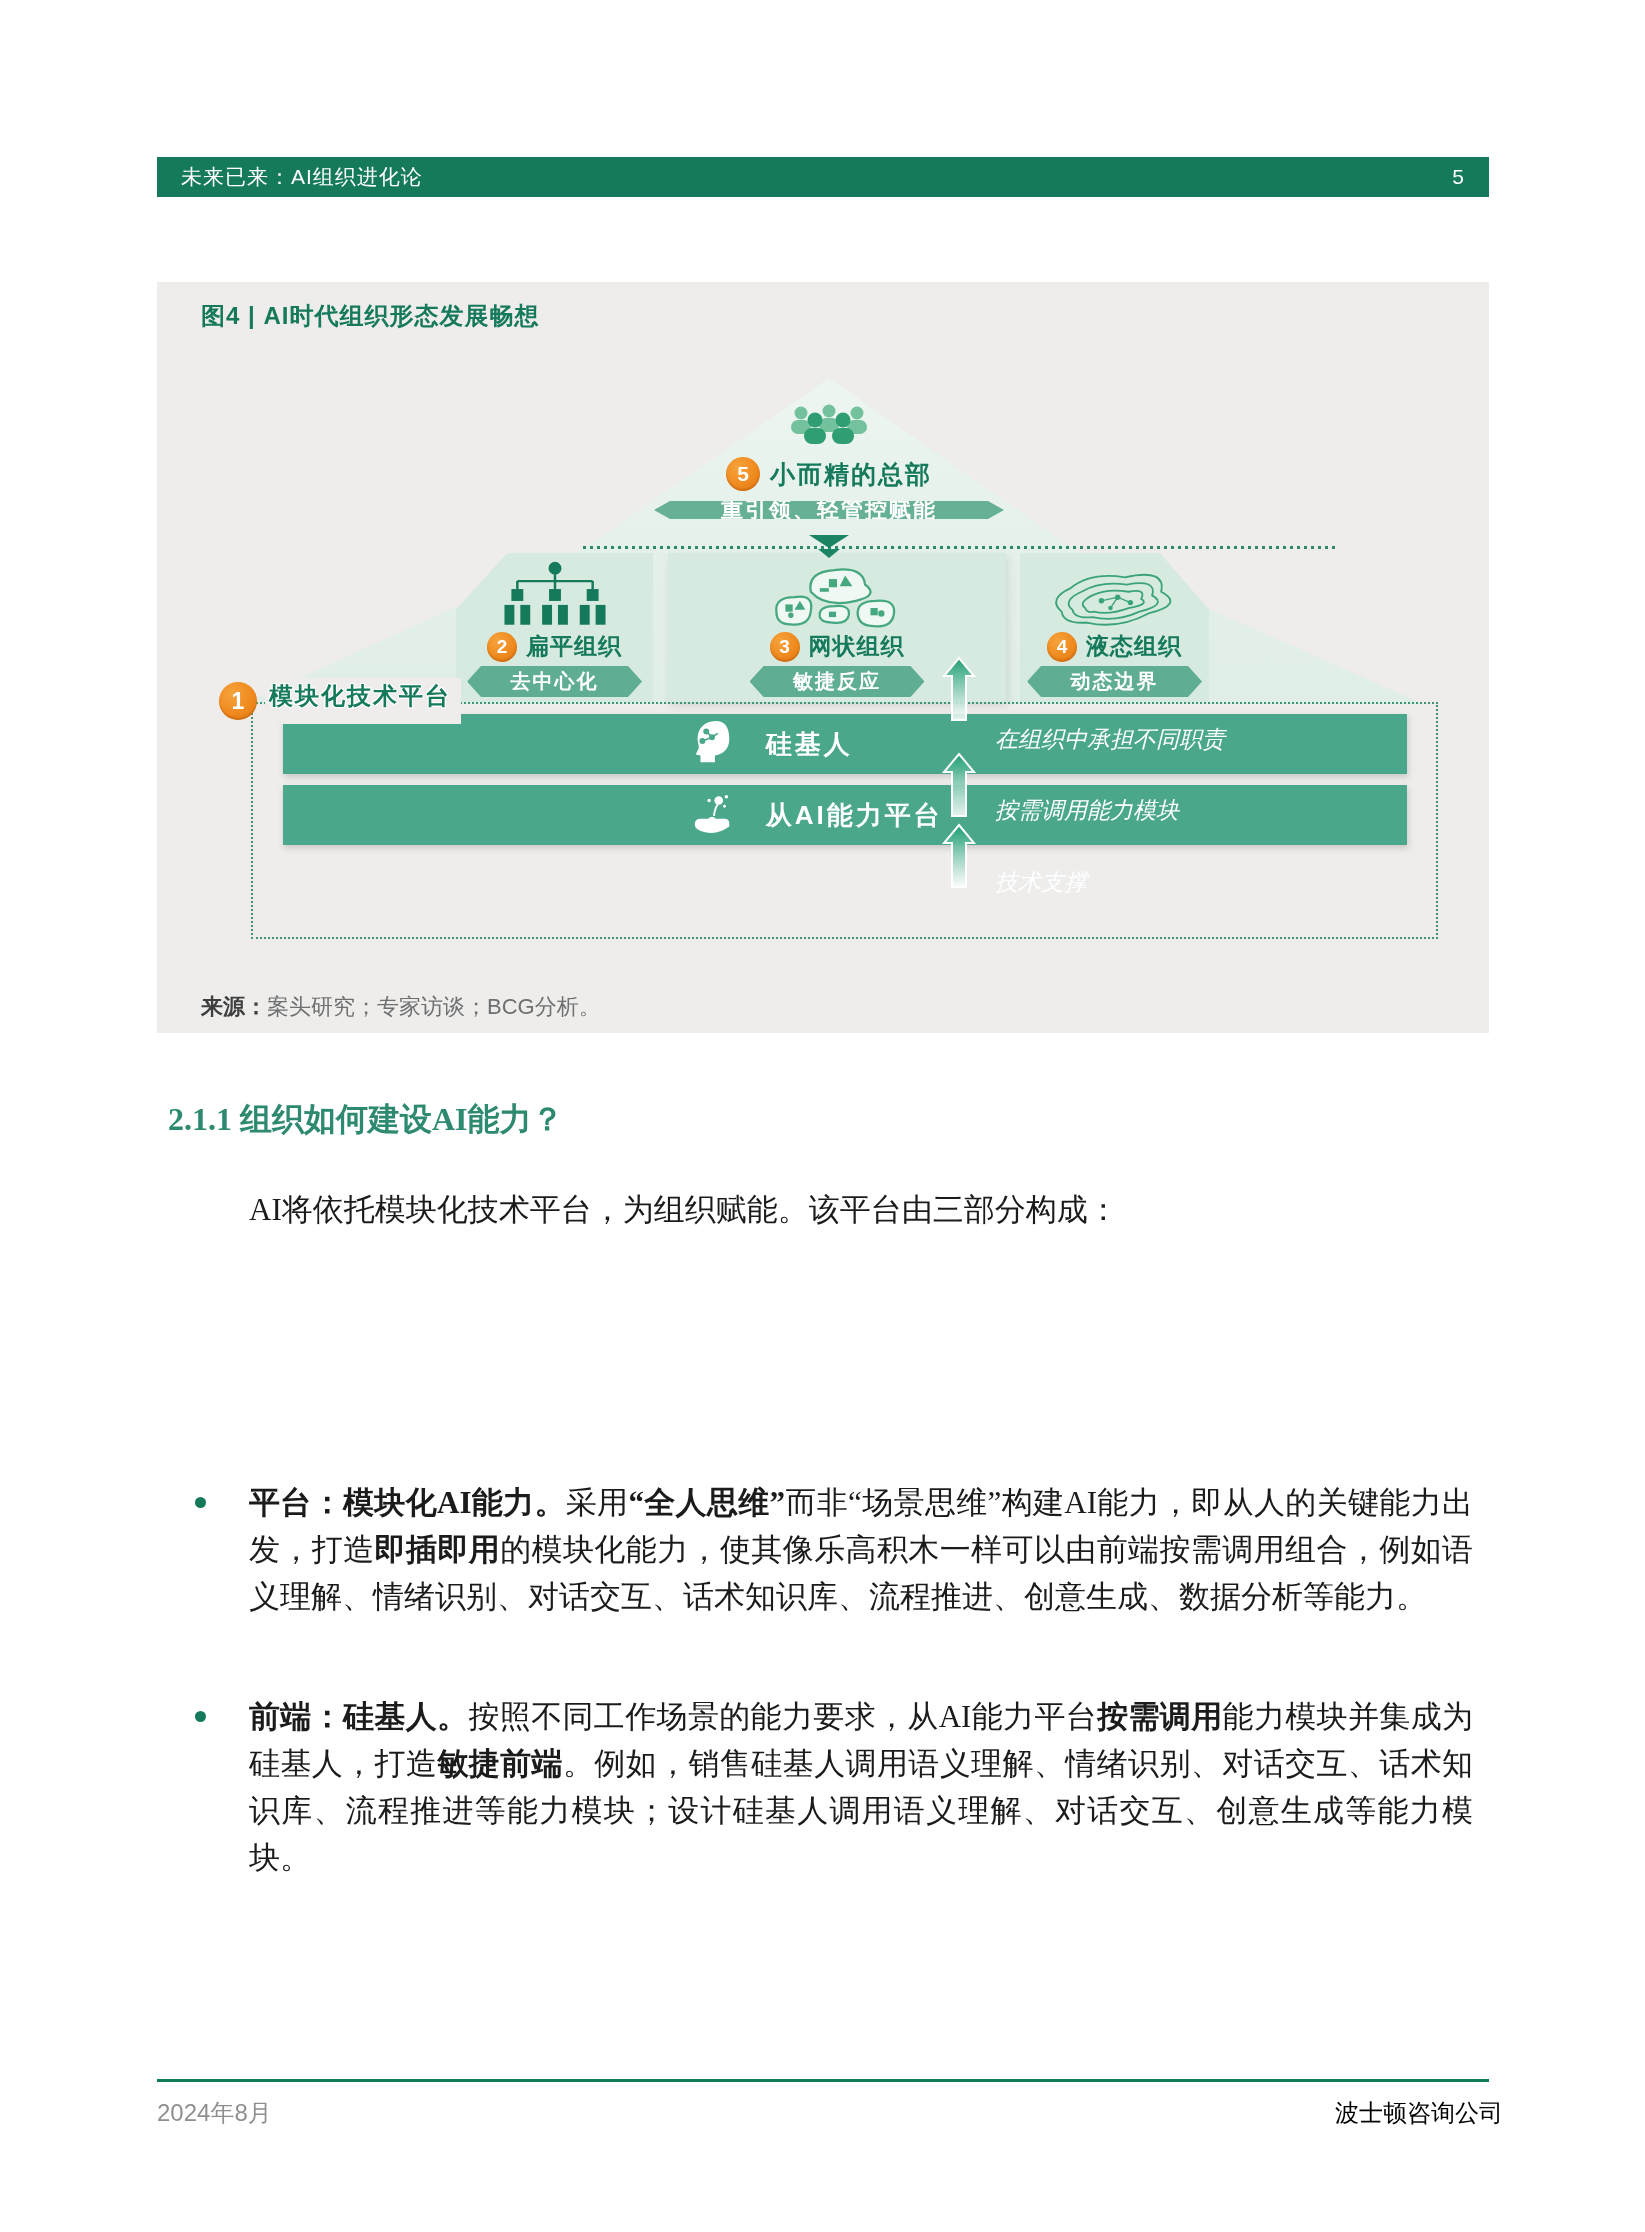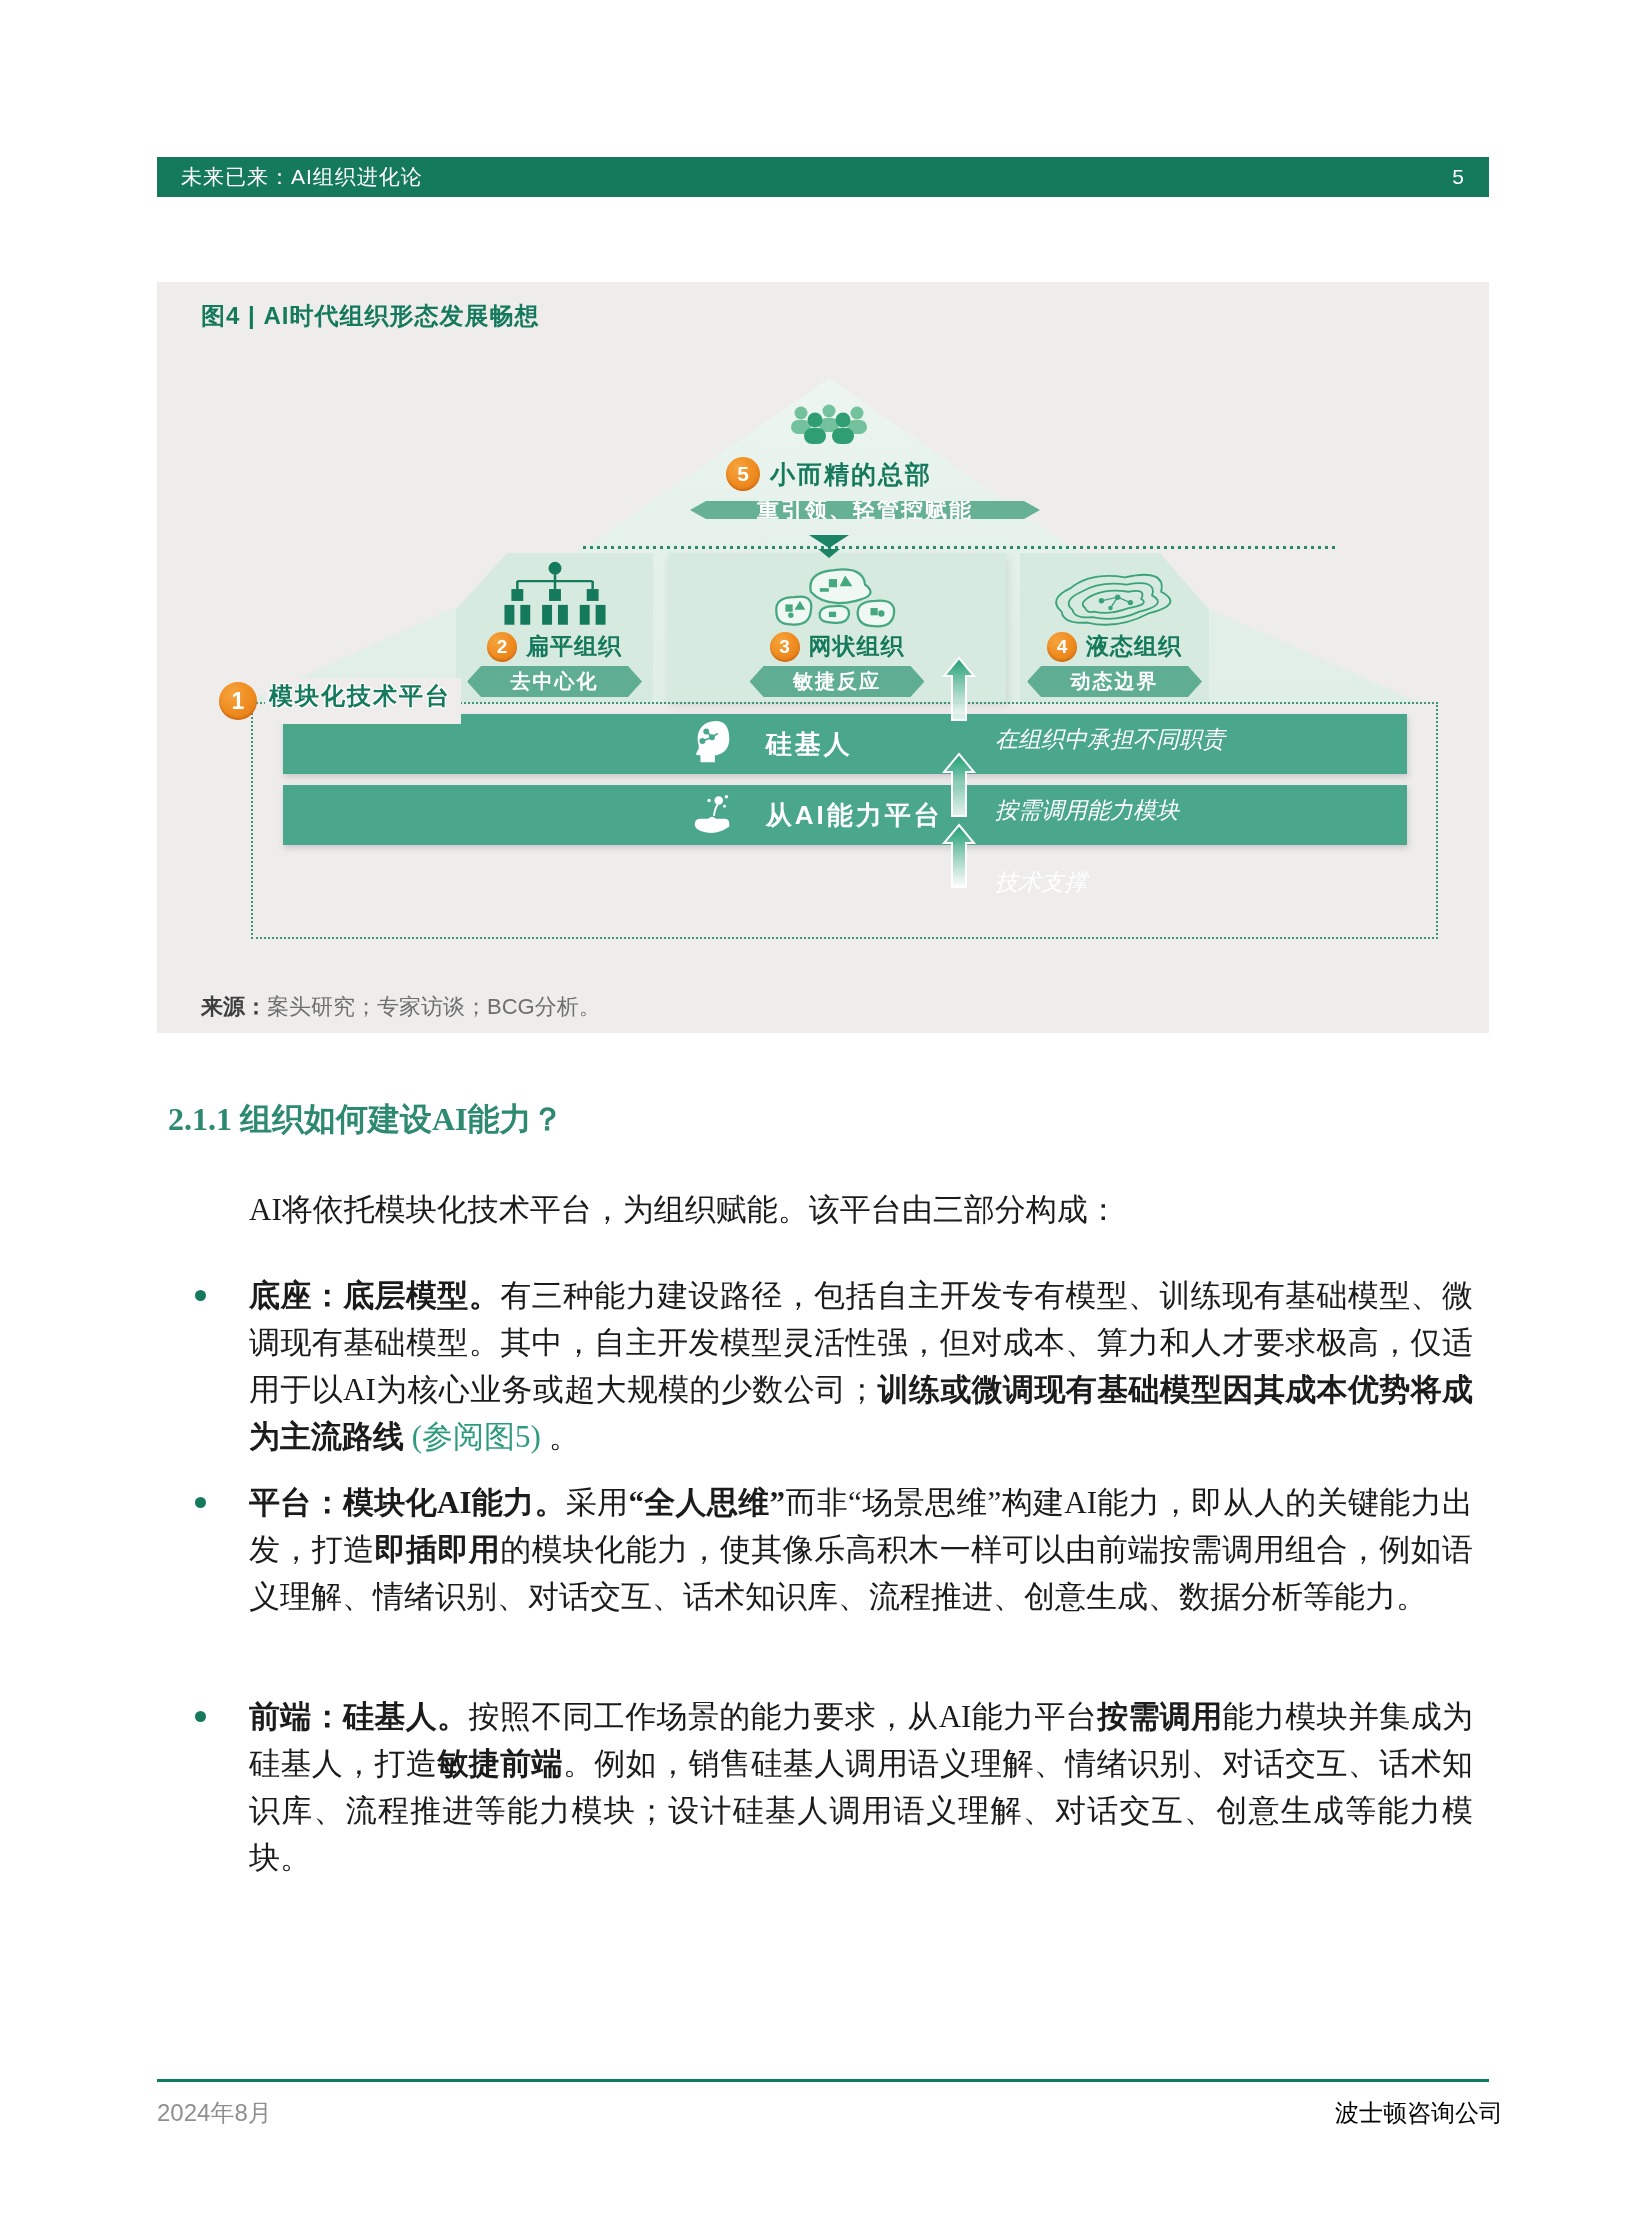--- a/index.html
+++ b/index.html
@@ -17,21 +17,21 @@
 
   .pyramid{position:absolute;left:0;top:0;width:1332px;height:657px;z-index:1;
            background:linear-gradient(180deg,#f2f8f4 0%,#e3f0e9 45%,#d9ebe2 100%);
            clip-path:polygon(672px 96px,917px 267px,1266px 422px,86px 422px,426px 267px);
            filter:drop-shadow(3px 5px 5px rgba(120,120,120,0.25));}
 
   .hq-people{position:absolute;left:672px;top:121px;transform:translateX(-50%);z-index:3;}
   .hq-row{position:absolute;left:672px;top:175px;transform:translateX(-50%);display:flex;
           align-items:center;gap:10px;z-index:3;}
   .hq-label{font-size:25px;font-weight:bold;color:#15795b;letter-spacing:2px;white-space:nowrap;}
-  .hq-banner{position:absolute;left:708px;top:219px;transform:translateX(-50%);width:350px;height:18px;
+  .hq-banner{position:absolute;left:672px;top:219px;transform:translateX(-50%);width:350px;height:18px;
              z-index:3;background:#66b094;color:#fff;font-weight:bold;font-size:22px;letter-spacing:2px;
              display:flex;align-items:center;justify-content:center;white-space:nowrap;
              clip-path:polygon(16px 0,calc(100% - 16px) 0,100% 50%,calc(100% - 16px) 100%,16px 100%,0 50%);}
   .chevron{position:absolute;left:672px;top:253px;transform:translateX(-50%);z-index:4;}
 
   .dotted-sep{position:absolute;left:426px;top:264px;width:754px;height:3px;z-index:2;
               background-image:repeating-linear-gradient(90deg,#2c8a68 0 3px,transparent 3px 7px);}
 
   .org-panel{position:absolute;top:271px;height:149px;background:#d7eae0;z-index:2;
              box-shadow:2px 4px 8px rgba(110,110,110,0.18);}
@@ -291,24 +291,20 @@
     <div class="annotation n3">技术支撑</div>
 
     <div class="source">
       <b>来源：</b><span>案头研究；专家访谈；BCG分析。</span>
     </div>
   </div>
 
   <div class="section-heading serif">2.1.1 组织如何建设AI能力？</div>
   <div class="intro serif">AI将依托模块化技术平台，为组织赋能。该平台由三部分构成：</div>
 
-  <div class="bullet bu1">
-    <span class="dot"></span>
-    <p class="btext serif"><b>底座：底层模型。</b><span>有三种能力建设路径，包括自主开发专有模型、训练现有基础模型、微调现有基础模型。其中，自主开发模型灵活性强，但对成本、算力和人才要求极高，仅适用于以AI为核心业务或超大规模的少数公司；</span><b>训练或微调现有基础模型因其成本优势将成为主流路线</b><span class="ref-green"> (参阅图5) </span><span>。</span></p>
-  </div>
 
   <div class="bullet bu2">
     <span class="dot"></span>
     <p class="btext serif"><b>平台：模块化AI能力。</b><span>采用</span><b>“全人思维”</b><span>而非“场景思维”构建AI能力，即从人的关键能力出发，打造</span><b>即插即用</b><span>的模块化能力，使其像乐高积木一样可以由前端按需调用组合，例如语义理解、情绪识别、对话交互、话术知识库、流程推进、创意生成、数据分析等能力。</span></p>
   </div>
 
   <div class="bullet bu3">
     <span class="dot"></span>
     <p class="btext serif"><b>前端：硅基人。</b><span>按照不同工作场景的能力要求，从AI能力平台</span><b>按需调用</b><span>能力模块并集成为硅基人，打造</span><b>敏捷前端</b><span>。例如，销售硅基人调用语义理解、情绪识别、对话交互、话术知识库、流程推进等能力模块；设计硅基人调用语义理解、对话交互、创意生成等能力模块。</span></p>
   </div>

